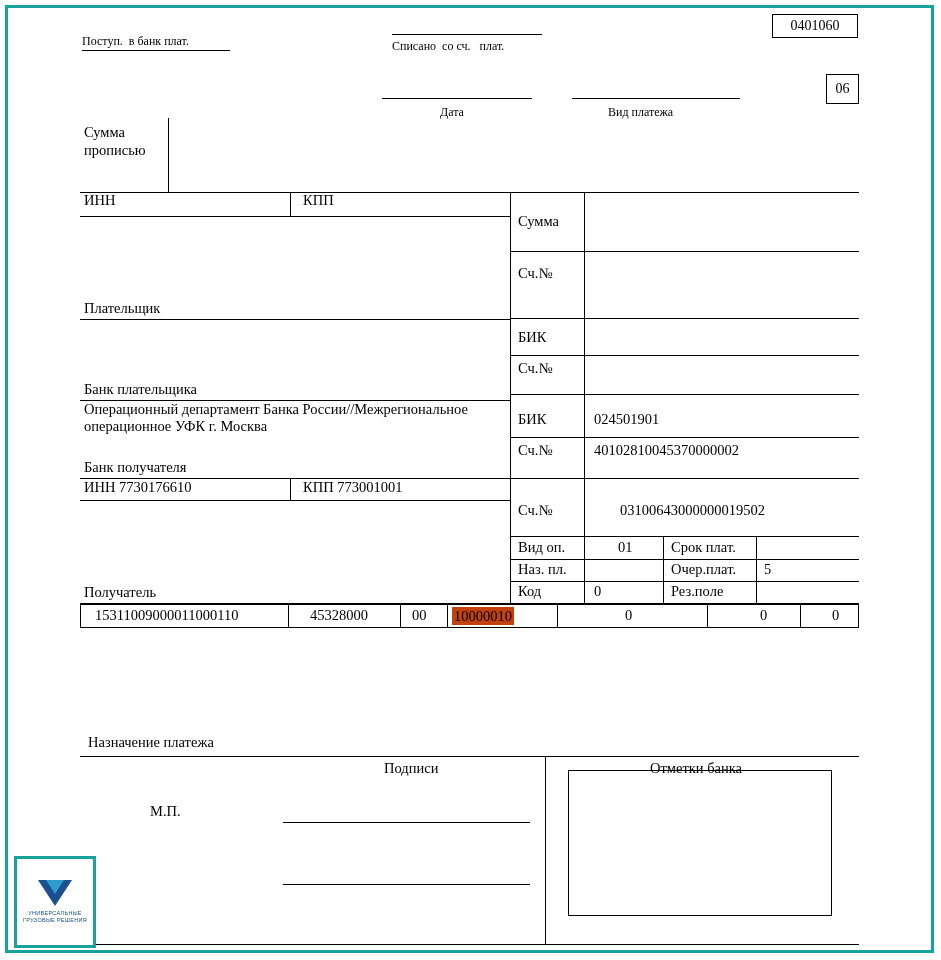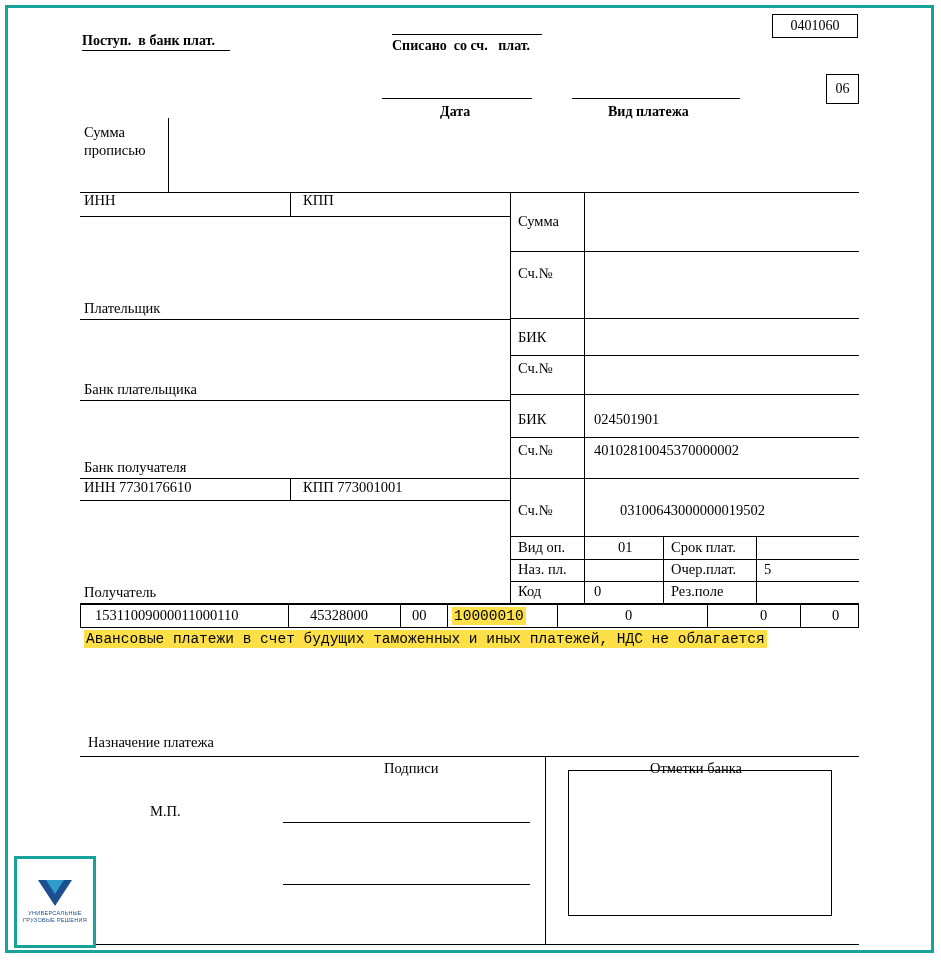--- a/index.html
+++ b/index.html
@@ -37,40 +37,38 @@
   }
   .hline { height: 1px; }
   .vline { width: 1px; }
   .txt {
     position: absolute;
     font-size: 14.5px;
     line-height: 16px;
     white-space: pre;
   }
   .small {
-    font-size: 14px;
-    font-weight: bold;
+    font-size: 12px;
   }
   .bold { font-weight: bold; }
   .box {
     position: absolute;
     border: 1px solid #000000;
     box-sizing: border-box;
   }
   .boxtext {
     position: absolute;
     font-size: 14px;
     text-align: center;
     width: 100%;
     top: 50%;
     transform: translateY(-50%);
   }
   .hl {
-    background: #fde047;
-    font-family: Liberation Mono, monospace;
+    background: #c2410c;
   }
   .logo-box {
     position: absolute;
     left: 14px;
     top: 856px;
     width: 82px;
     height: 92px;
     border: 3px solid #17a39c;
     box-sizing: border-box;
     background: #ffffff;
@@ -158,20 +156,21 @@
 
   <div class="txt" style="left:518px; top:329px;">БИК</div>
   <div class="ln hline" style="left:510px; top:355px; width:349px;"></div>
 
   <div class="txt" style="left:518px; top:360px;">Сч.№</div>
   <div class="ln hline" style="left:510px; top:394px; width:349px;"></div>
 
   <div class="txt" style="left:84px; top:381px;">Банк плательщика</div>
   <div class="ln hline" style="left:80px; top:400px; width:430px;"></div>
 
+  <div class="txt" style="left:84px; top:401px; width:420px; white-space:normal; line-height:17px;">Операционный департамент Банка России//Межрегиональное операционное УФК г. Москва</div>
   <div class="txt" style="left:84px; top:459px;">Банк получателя</div>
   <div class="ln hline" style="left:80px; top:478px; width:430px;"></div>
 
   <div class="txt" style="left:518px; top:411px;">БИК</div>
   <div class="txt" style="left:594px; top:411px;">024501901</div>
   <div class="ln hline" style="left:510px; top:437px; width:349px;"></div>
 
   <div class="txt" style="left:518px; top:442px;">Сч.№</div>
   <div class="txt" style="left:594px; top:442px;">40102810045370000002</div>
   <div class="ln hline" style="left:510px; top:478px; width:349px;"></div>
@@ -221,21 +220,20 @@
   <div class="ln vline" style="left:858px; top:604px; height:24px;"></div>
 
   <div class="txt" style="left:95px; top:607px;">15311009000011000110</div>
   <div class="txt" style="left:310px; top:607px;">45328000</div>
   <div class="txt" style="left:412px; top:607px;">00</div>
   <div class="txt hl" style="left:452px; top:607px; padding:1px 2px;">10000010</div>
   <div class="txt" style="left:625px; top:607px;">0</div>
   <div class="txt" style="left:760px; top:607px;">0</div>
   <div class="txt" style="left:832px; top:607px;">0</div>
 
-  <div class="txt hl" style="left:84px; top:630px; padding:1px 2px;">Авансовые платежи в счет будущих таможенных и иных платежей, НДС не облагается</div>
 
   <div class="txt" style="left:88px; top:734px;">Назначение платежа</div>
   <div class="ln hline" style="left:80px; top:756px; width:779px;"></div>
 
   <div class="txt" style="left:384px; top:760px;">Подписи</div>
   <div class="ln vline" style="left:545px; top:756px; height:188px;"></div>
   <div class="txt" style="left:650px; top:760px;">Отметки банка</div>
 
   <div class="txt" style="left:150px; top:803px;">М.П.</div>
   <div class="ln hline" style="left:283px; top:822px; width:247px;"></div>

